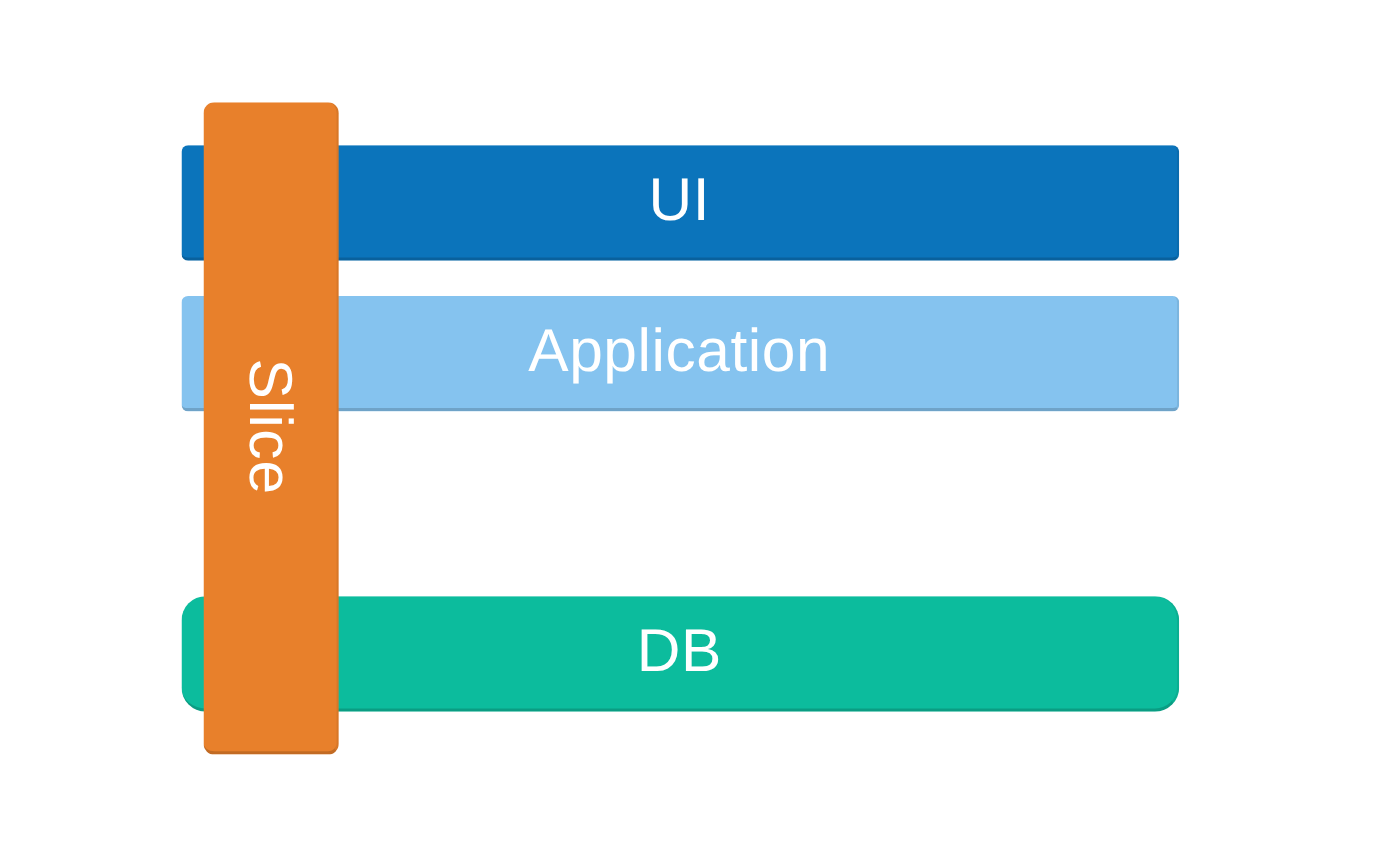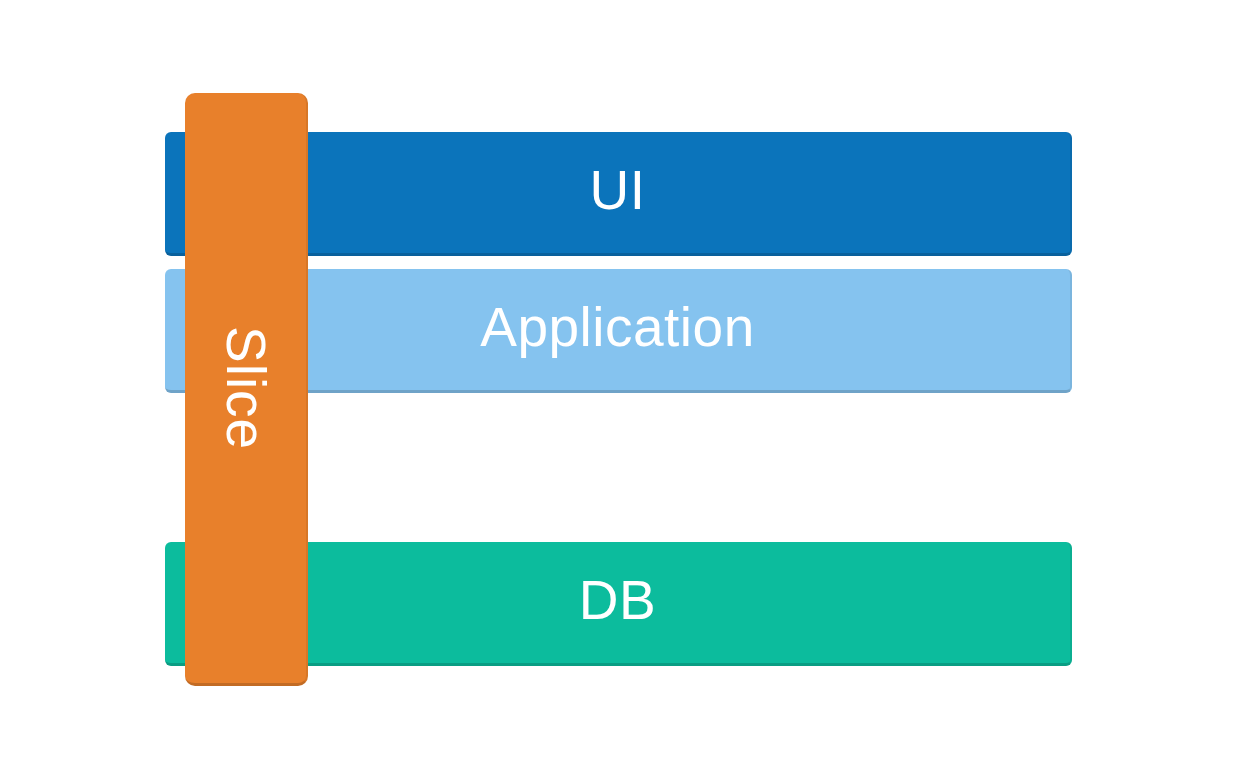--- a/index.html
+++ b/index.html
@@ -17,21 +17,21 @@
     width: 1250px;
     height: 781px;
     background: #ffffff;
   }
 
   
   .layer {
     position: absolute;
     left: 165px;
     width: 907px;
-    height: 124px;
+    height: 105px;
     box-sizing: border-box;
     border-radius: 6px;
     border-bottom: 3px solid rgba(0,0,0,0.16);
     border-right: 2px solid rgba(0,0,0,0.07);
     display: flex;
     align-items: center;
     justify-content: center;
     z-index: 1;
   }
 
@@ -85,21 +85,21 @@
 
   <div class="layer layer-ui" style="background: rgb(11, 116, 187);">
     <span class="layer-label">UI</span>
   </div>
 
   <div class="layer layer-application" style="background: rgb(133, 195, 239);">
     <span class="layer-label">Application</span>
   </div>
 
 
-  <div class="layer layer-db" style="background: rgb(12, 188, 157);">
+  <div class="layer layer-db" style="background: rgb(12, 188, 157); border-radius: 22px;">
     <span class="layer-label">DB</span>
   </div>
 
   <div class="slice" style="background: rgb(232, 128, 43);">
     <span class="slice-label">Slice</span>
   </div>
 
 </div>
 
 </body></html>

